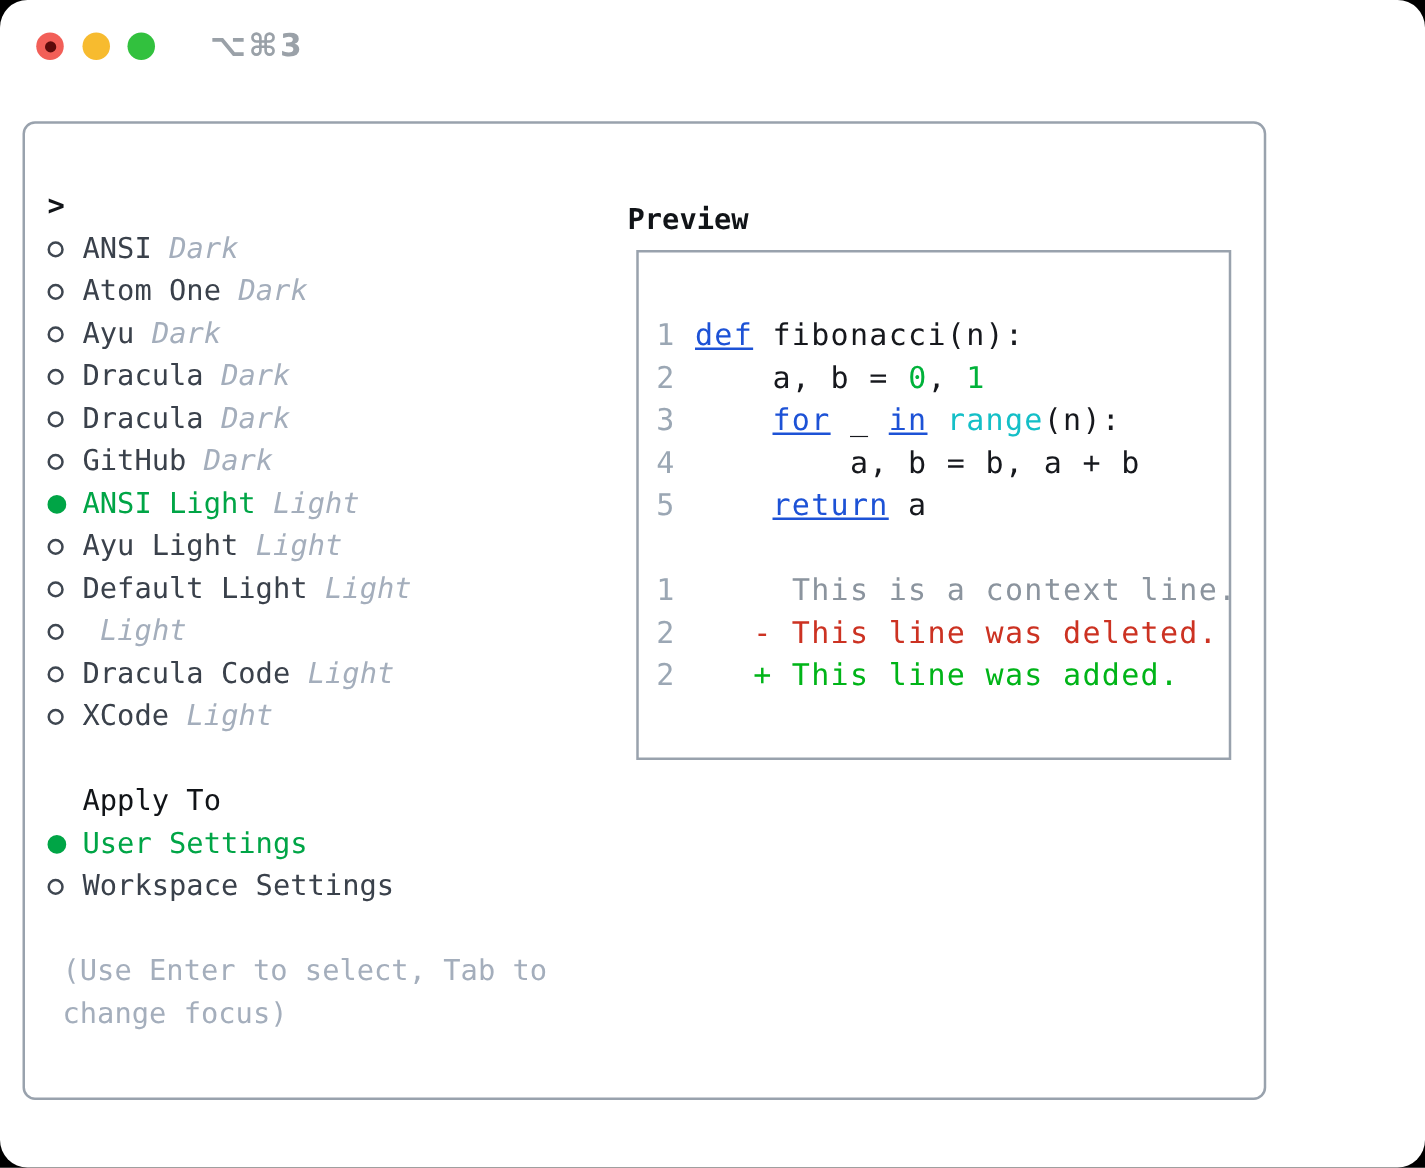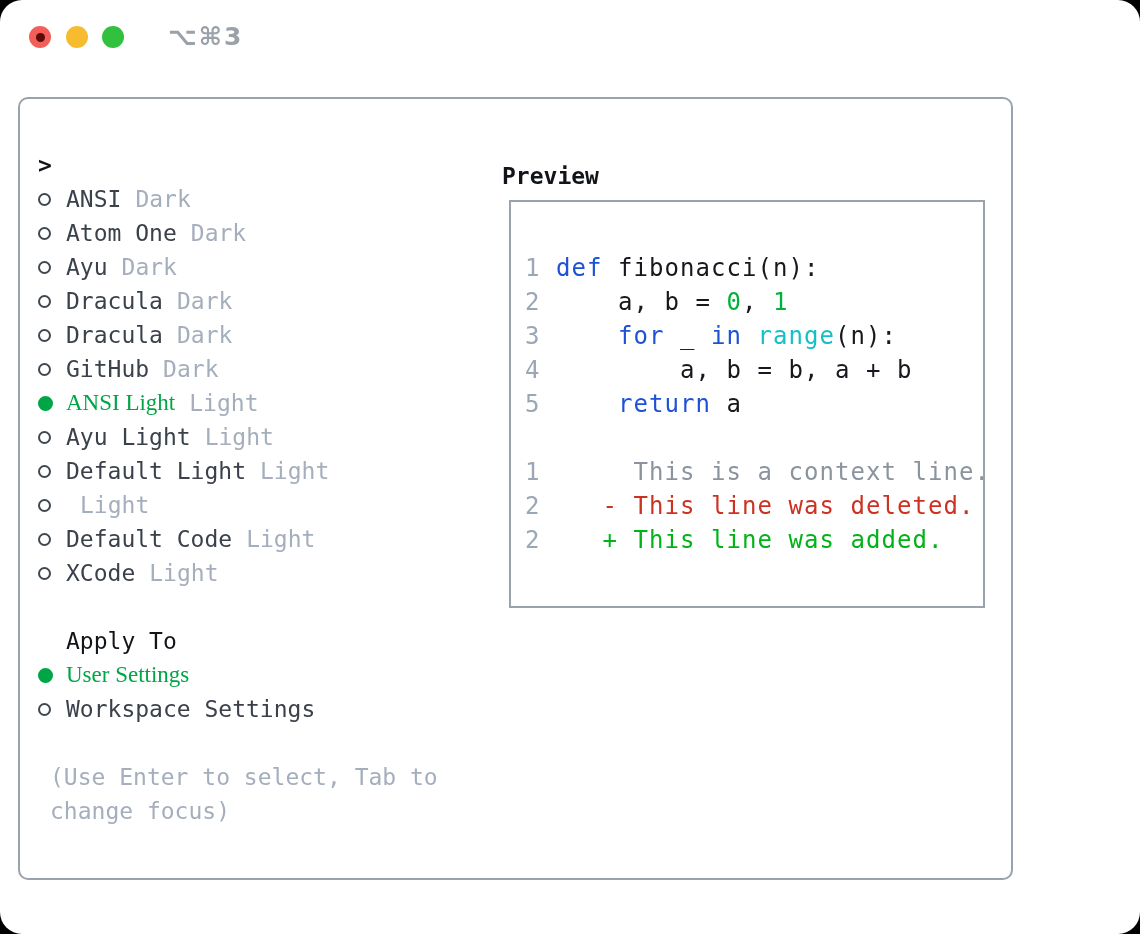--- a/index.html
+++ b/index.html
@@ -32,44 +32,44 @@
   .content-box{
     position:absolute;left:18px;top:97px;width:995px;height:783px;
     border:2px solid var(--border-gray);border-radius:10px;background:#fff;
   }
   
   .left-col{position:absolute;left:18px;top:49px;width:440px;font-size:23px;color:var(--text-dark);}
   .row{display:flex;align-items:center;height:34px;white-space:pre;}
   .row .marker{width:28px;display:flex;align-items:center;flex:0 0 28px;}
   .radio{width:13px;height:13px;border:2px solid #3f4751;border-radius:50%;}
   .row.selected .radio{background:var(--accent-green);border-color:var(--accent-green);width:15px;height:15px;}
-  .row.selected .name{color:var(--accent-green);font-family:Liberation Serif, serif;}
+  .row.selected .name{color:var(--accent-green);}
   .name{color:var(--text-dark);white-space:pre;}
-  .variant{color:var(--text-muted);margin-left:14px;white-space:pre;}
+  .variant{color:var(--text-muted);margin-left:14px;white-space:pre;font-style:italic;}
   .chevron{font-weight:bold;color:var(--text-black);font-size:23px;}
   .section-title{font-weight:bold;color:var(--text-black);}
   .plain-title{color:var(--text-black);}
   .spacer{height:34px;}
   .hint{
     width:420px;line-height:34px;color:var(--text-muted);font-size:23px;
     white-space:normal;word-wrap:normal;margin-left:12px;
   }
   
   .preview-title{
     position:absolute;left:482px;top:60px;height:34px;line-height:34px;
     font-size:23px;font-weight:bold;color:var(--text-black);
   }
   .preview-box{
     position:absolute;left:489px;top:101px;width:476px;height:408px;
     border:2px solid var(--border-gray);background:#fff;overflow:hidden;
   }
   .code{padding:49px 8px 0 14px;font-size:24px;letter-spacing:1.05px;}
   .code-line{height:34px;line-height:34px;white-space:pre;}
   .tok-num{color:var(--tok-num);}
-  .tok-kw{color:var(--tok-kw);}
+  .tok-kw{color:var(--tok-kw);text-decoration:underline;}
   .tok-plain{color:var(--tok-plain);}
   .tok-lit{color:var(--tok-lit);}
   .tok-builtin{color:var(--tok-builtin);}
   .tok-ctx{color:var(--tok-ctx);}
   .tok-del{color:var(--tok-del);margin-top:46px;}
   .tok-add{color:var(--tok-add);}
 </style>
 </head>
 <body>
 
@@ -93,21 +93,21 @@
           <div class="row option"><span class="marker"><span class="radio"></span></span><span class="name">ANSI</span><span class="variant">Dark</span></div>
           <div class="row option"><span class="marker"><span class="radio"></span></span><span class="name">Atom One</span><span class="variant">Dark</span></div>
           <div class="row option"><span class="marker"><span class="radio"></span></span><span class="name">Ayu</span><span class="variant">Dark</span></div>
           <div class="row option"><span class="marker"><span class="radio"></span></span><span class="name">Dracula</span><span class="variant">Dark</span></div>
           <div class="row option"><span class="marker"><span class="radio"></span></span><span class="name">Dracula</span><span class="variant">Dark</span></div>
           <div class="row option"><span class="marker"><span class="radio"></span></span><span class="name">GitHub</span><span class="variant">Dark</span></div>
           <div class="row option selected"><span class="marker"><span class="radio"></span></span><span class="name">ANSI Light</span><span class="variant">Light</span></div>
           <div class="row option"><span class="marker"><span class="radio"></span></span><span class="name">Ayu Light</span><span class="variant">Light</span></div>
           <div class="row option"><span class="marker"><span class="radio"></span></span><span class="name">Default Light</span><span class="variant">Light</span></div>
           <div class="row option"><span class="marker"><span class="radio"></span></span><span class="variant">Light</span></div>
-          <div class="row option"><span class="marker"><span class="radio"></span></span><span class="name">Default Code</span><span class="variant">Light</span></div>
+          <div class="row option"><span class="marker"><span class="radio"></span></span><span class="name">Dracula Code</span><span class="variant">Light</span></div>
           <div class="row option"><span class="marker"><span class="radio"></span></span><span class="name">XCode</span><span class="variant">Light</span></div>
         </div>
 
       <div class="spacer"></div>
 
       <div class="row">
         <span class="marker"></span>
         <span class="plain-title">Apply To</span>
       </div>
 

